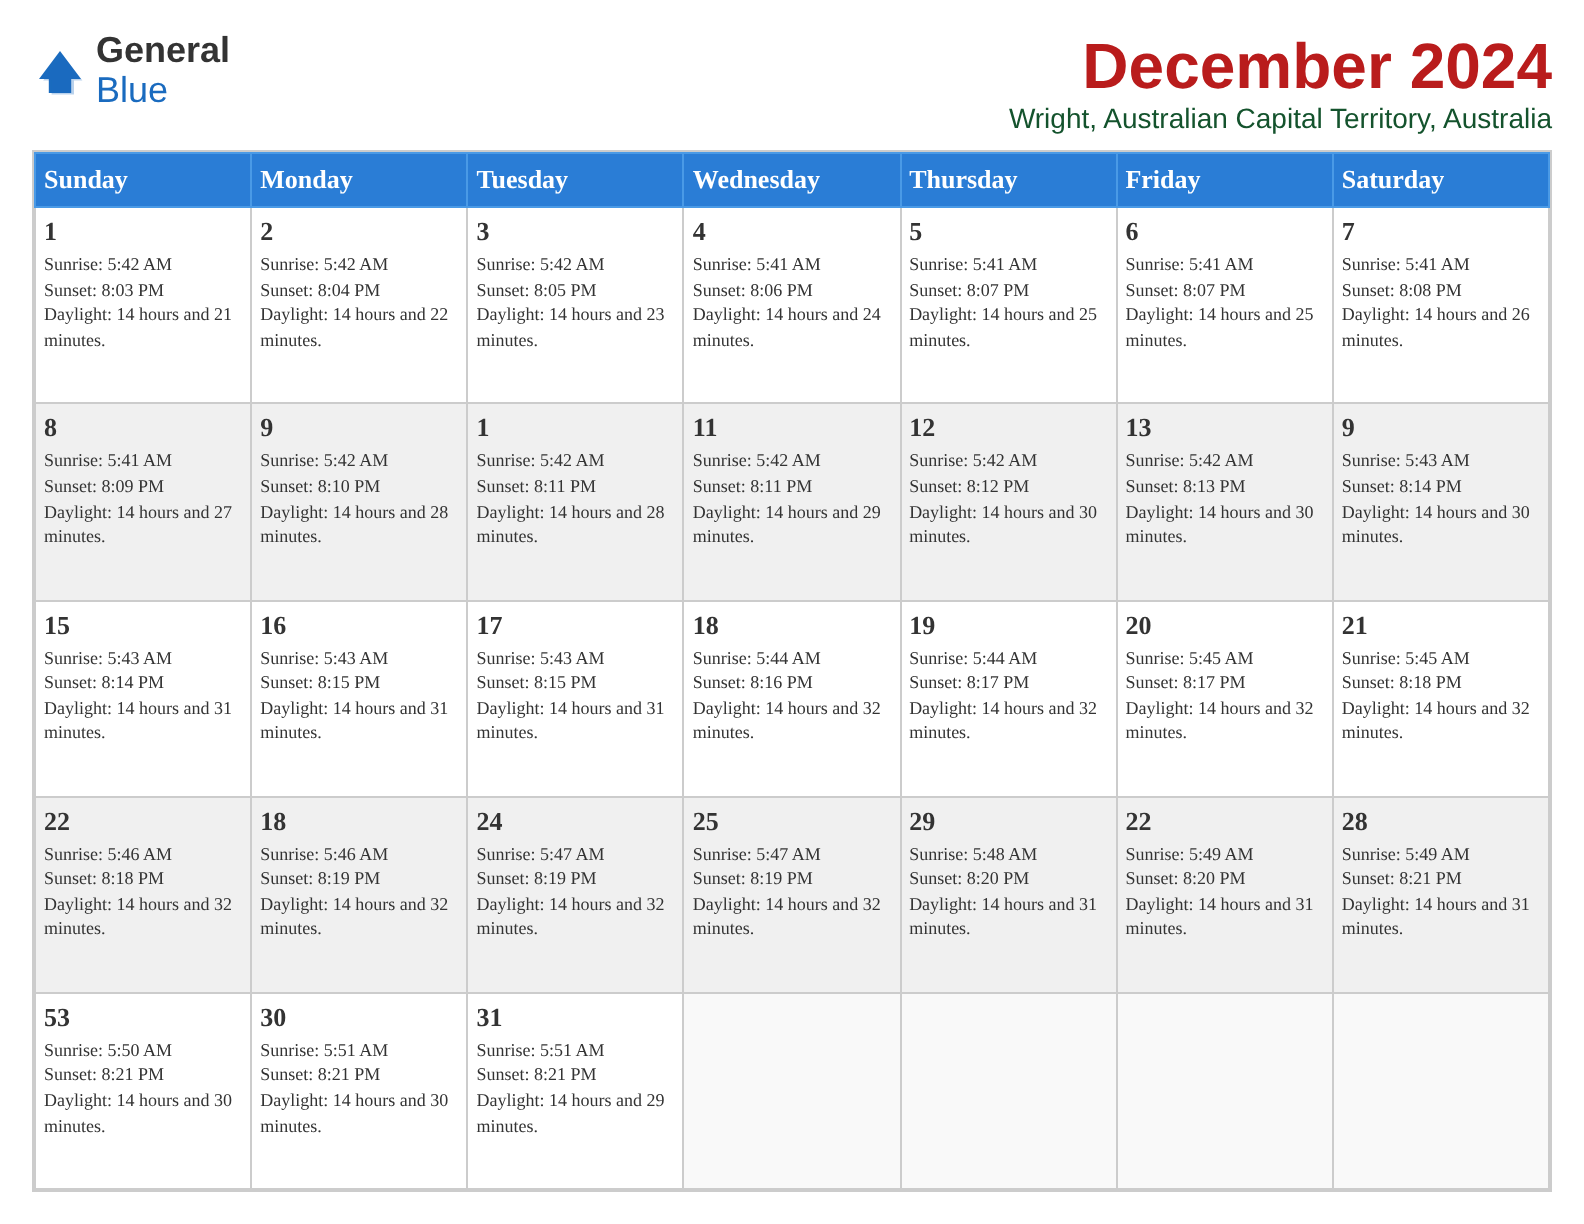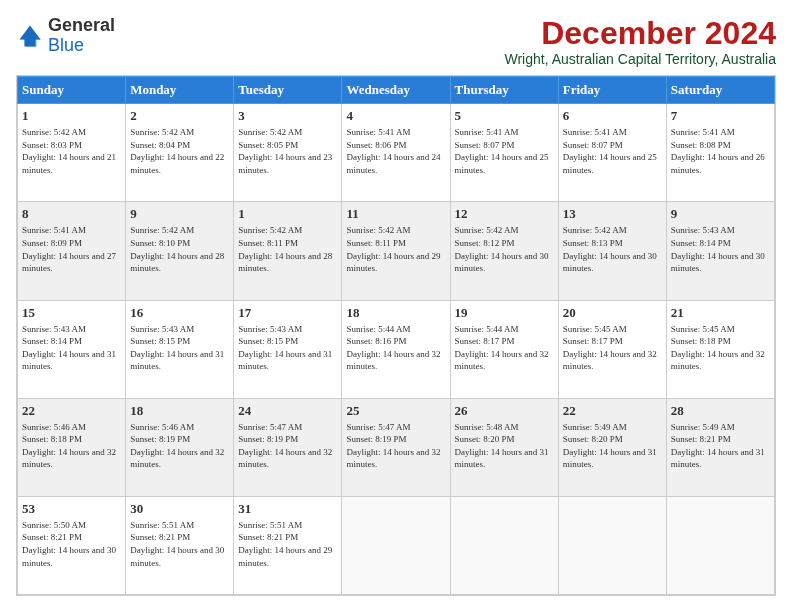--- a/index.html
+++ b/index.html
@@ -236,21 +236,21 @@
             </td>
             <td>
               <span class="day-number">24</span>
               <div class="day-info">Sunrise: 5:47 AM<br>Sunset: 8:19 PM<br>Daylight: 14 hours and 32 minutes.</div>
             </td>
             <td>
               <span class="day-number">25</span>
               <div class="day-info">Sunrise: 5:47 AM<br>Sunset: 8:19 PM<br>Daylight: 14 hours and 32 minutes.</div>
             </td>
             <td>
-              <span class="day-number">26</span>
+              <span class="day-number">29</span>
               <div class="day-info">Sunrise: 5:48 AM<br>Sunset: 8:20 PM<br>Daylight: 14 hours and 31 minutes.</div>
             </td>
             <td>
               <span class="day-number">22</span>
               <div class="day-info">Sunrise: 5:49 AM<br>Sunset: 8:20 PM<br>Daylight: 14 hours and 31 minutes.</div>
             </td>
             <td>
               <span class="day-number">28</span>
               <div class="day-info">Sunrise: 5:49 AM<br>Sunset: 8:21 PM<br>Daylight: 14 hours and 31 minutes.</div>
             </td>

